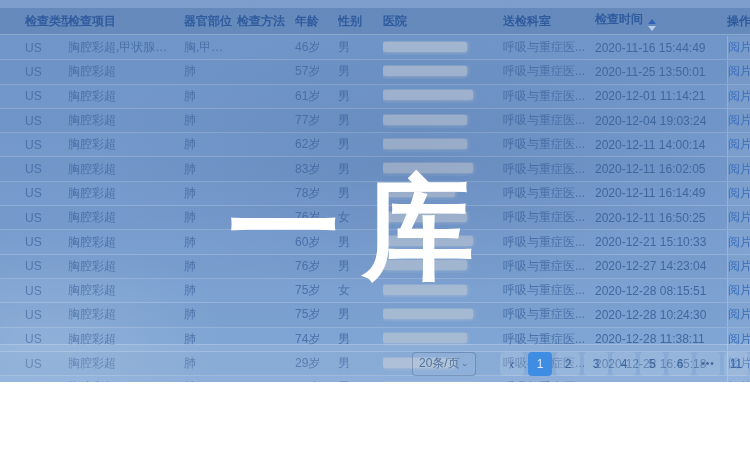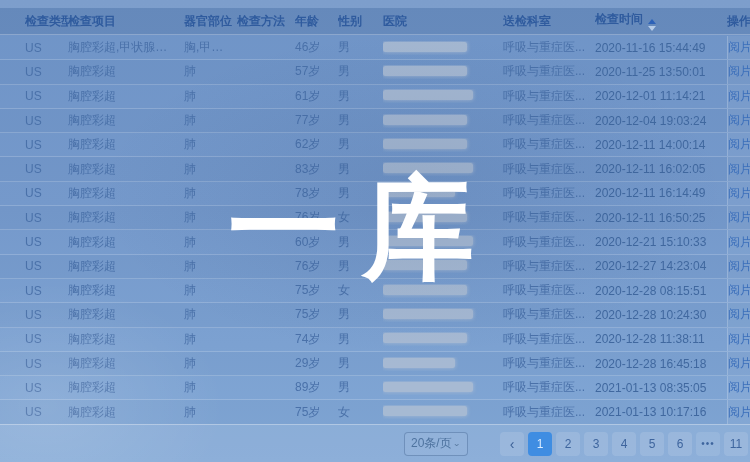--- a/index.html
+++ b/index.html
@@ -1,20 +1,20 @@
 <!DOCTYPE html>
 <html><head>
 <meta charset="utf-8">
 <style>
   * { margin:0; padding:0; box-sizing:border-box; }
   html,body { width:750px; height:462px; overflow:hidden; }
   body { font-family:"Liberation Sans","DejaVu Sans",sans-serif; }
 
   .page {
-    position:relative; width:750px; height:462px; overflow:hidden;
+    position:relative; width:750px; height:382px; overflow:hidden;
     background:linear-gradient(180deg,#6f94c7 0%,#7599cb 45%,#82a8d6 100%);
   }
   .page::after { 
     content:""; position:absolute; inset:0; pointer-events:none;
     background:
       radial-gradient(ellipse 60% 50% at 55% 42%, rgba(25,55,105,0.10), transparent 70%),
       radial-gradient(ellipse 40% 45% at 6% 88%, rgba(255,255,255,0.12), transparent 60%);
   }
 
   .topstrip { position:absolute; left:0; top:0; width:750px; height:8px; background:rgba(255,255,255,0.10); }
@@ -65,21 +65,21 @@
 
   .pager {
     position:absolute; left:0; bottom:0; width:750px; height:38px;
     background:rgba(255,255,255,0.09); border-top:1px solid rgba(255,255,255,0.20);
     display:flex; align-items:center; justify-content:flex-end;
     padding-right:2px; font-size:12px; color:#46699c; z-index:2;
   }
   .psize {
     width:64px; height:24px; border:1px solid rgba(47,80,130,0.35); border-radius:4px;
     display:flex; align-items:center; justify-content:space-between;
-    padding:0 6px; margin-right:28px; color:#4e739f; background:rgba(255,255,255,0.06);
+    padding:0 6px; margin-right:20px; color:#4e739f; background:rgba(255,255,255,0.06);
   }
   .psize .chev { font-size:10px; color:#58799f; transform:scaleY(0.8); }
   .pbtn {
     min-width:24px; height:24px; margin-left:4px; border-radius:4px;
     display:flex; align-items:center; justify-content:center;
     background:rgba(255,255,255,0.12); color:#3e659e; cursor:pointer;
   }
   .pbtn.prev { color:#3a5f96; font-size:14px; }
   .pbtn.active { background:#3f8de2; color:#d9ecff; }
   .pbtn.ellipsis { letter-spacing:1px; font-size:10px; background:rgba(255,255,255,0.10); }

